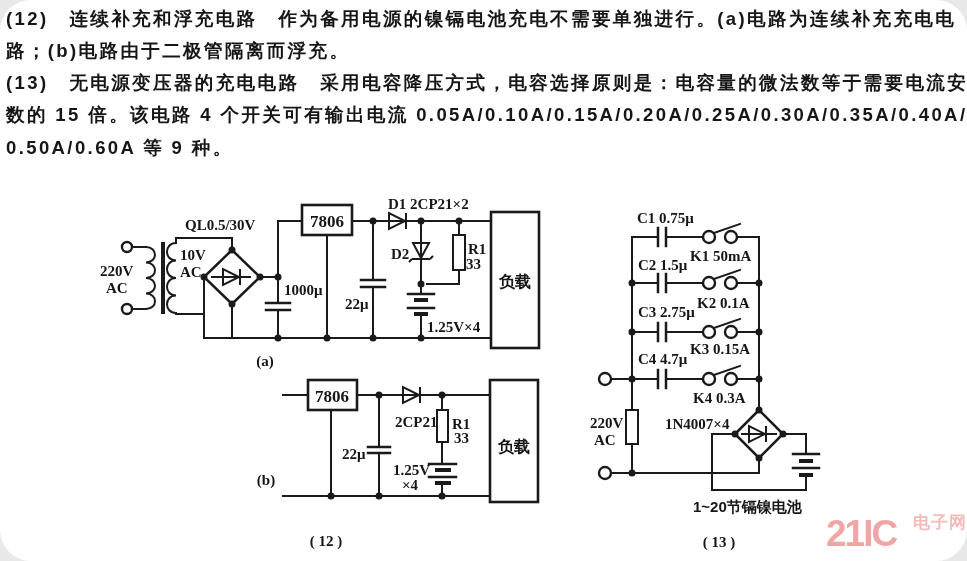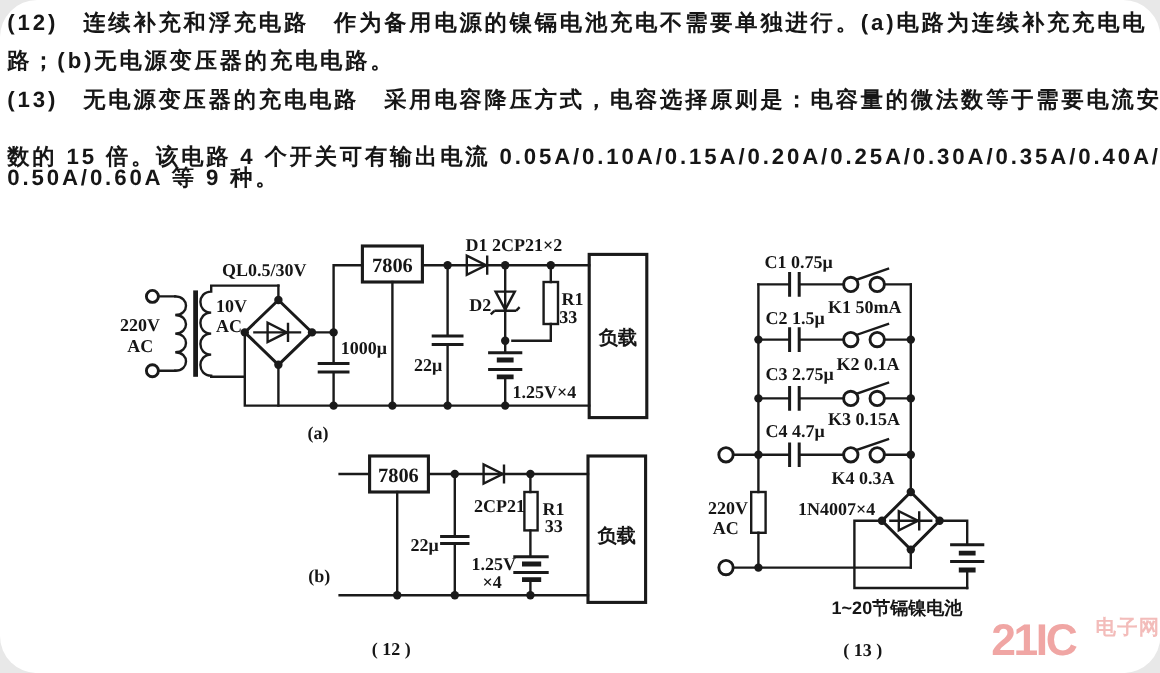--- a/index.html
+++ b/index.html
@@ -42,23 +42,23 @@
     font-size:23px;line-height:20px;color:#a9a9bd;letter-spacing:1px;margin-top:28px;
   }
 </style>
 </head>
 <body>
 
 <div class="page">
 
   <div class="bodytext">
     <div class="tl" style="top:6px">(12)　连续补充和浮充电路　作为备用电源的镍镉电池充电不需要单独进行。(a)电路为连续补充充电电</div>
-    <div class="tl" style="top:38px">路；(b)无电源变压器的充电电路。</div>
+    <div class="tl" style="top:38px">路；(b)电路由于二极管隔离而浮充。</div>
     <div class="tl" style="top:70px">(13)　无电源变压器的充电电路　采用电容降压方式，电容选择原则是：电容量的微法数等于需要电流安培</div>
-    <div class="tl" style="top:118px">数的 15 倍。该电路 4 个开关可有输出电流 0.05A/0.10A/0.15A/0.20A/0.25A/0.30A/0.35A/0.40A/</div>
+    <div class="tl" style="top:102px">数的 15 倍。该电路 4 个开关可有输出电流 0.05A/0.10A/0.15A/0.20A/0.25A/0.30A/0.35A/0.40A/</div>
     <div class="tl" style="top:135px">0.50A/0.60A 等 9 种。</div>
   </div>
 
   <svg width="967" height="561" viewBox="0 0 967 561">
 
     <g>
 
       <circle class="term" cx="127" cy="247" r="5"></circle>
       <circle class="term" cx="127" cy="309" r="5"></circle>
       <path class="w" d="M132,247 H146 M132,309 H146"></path>

